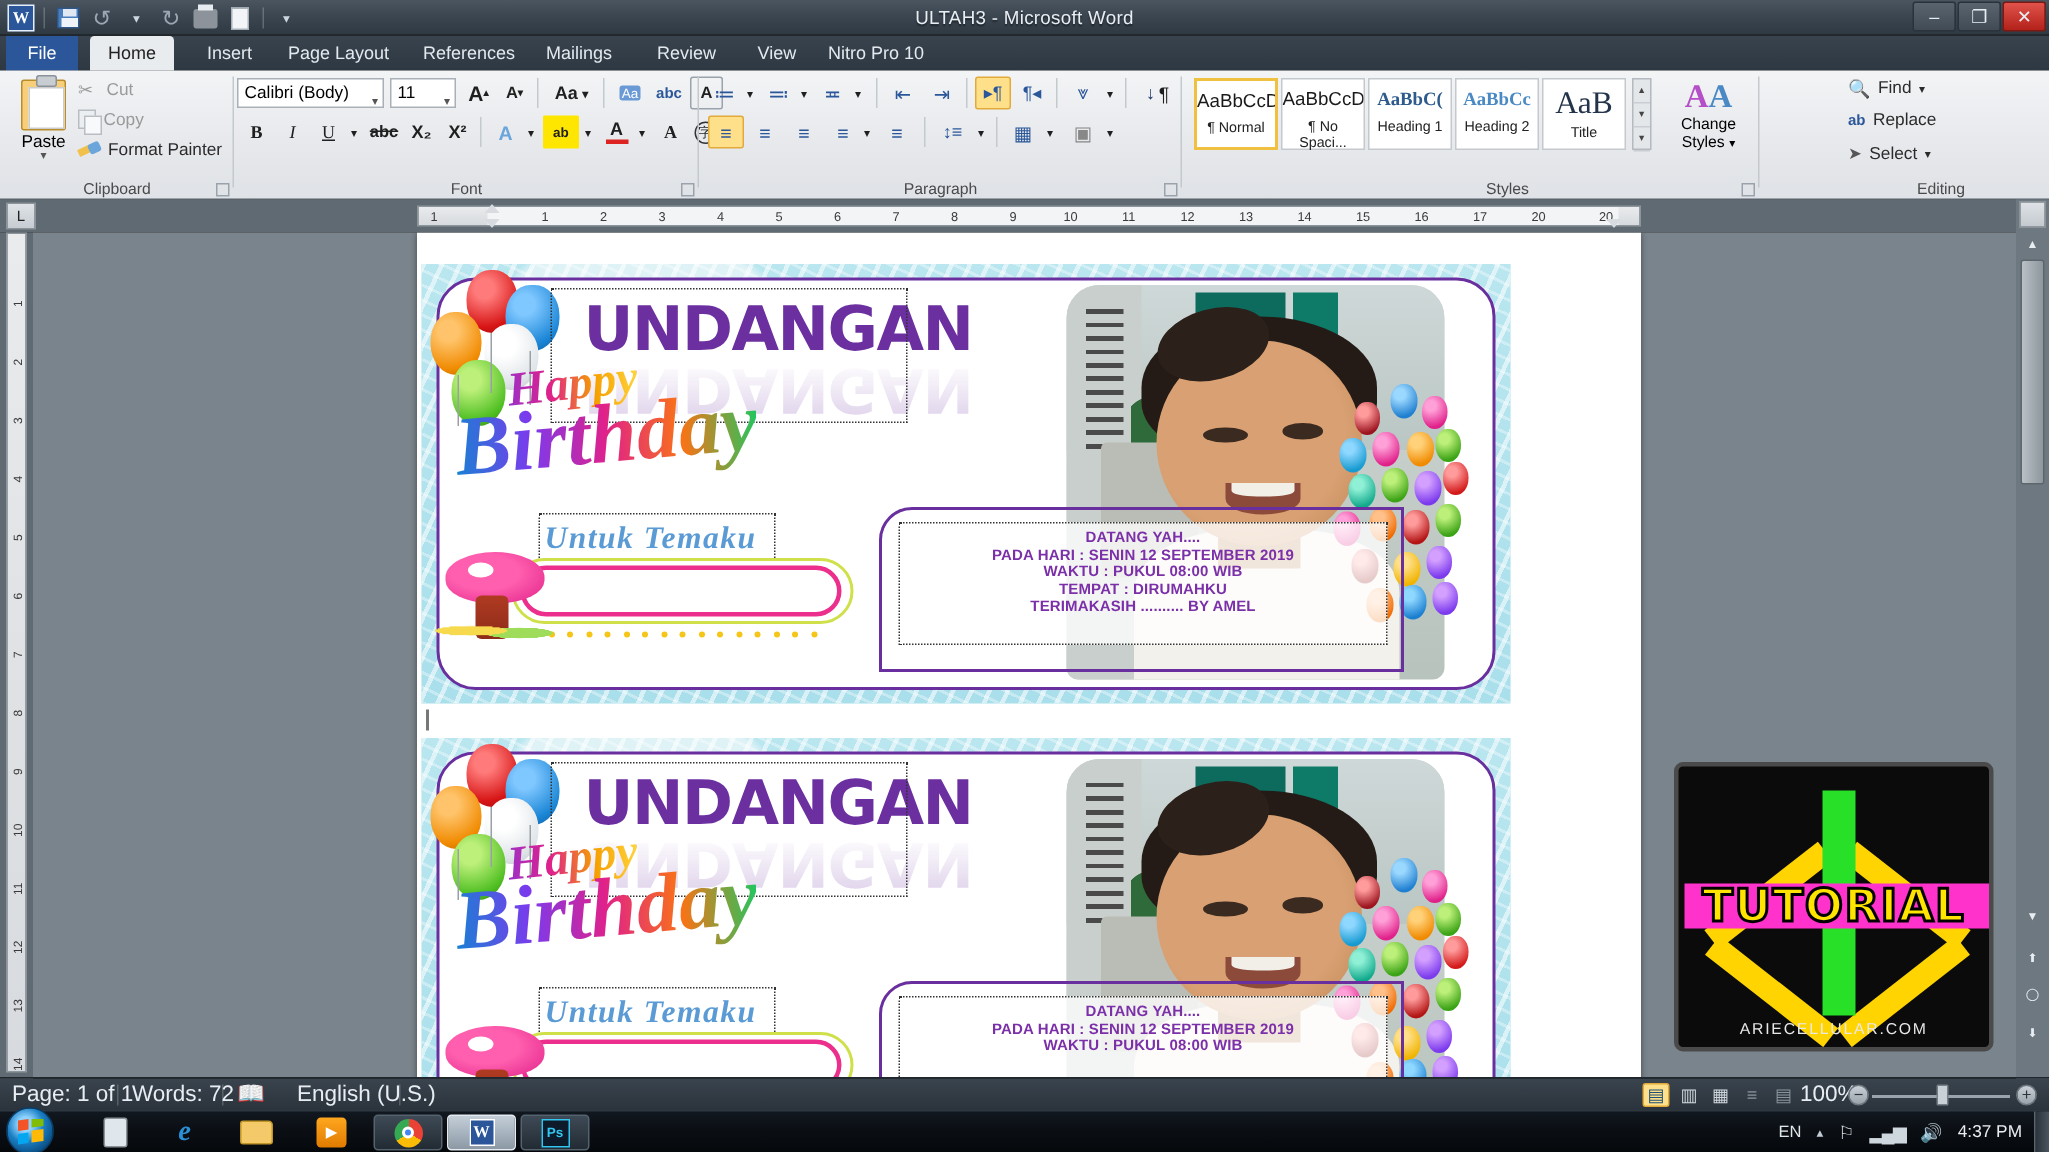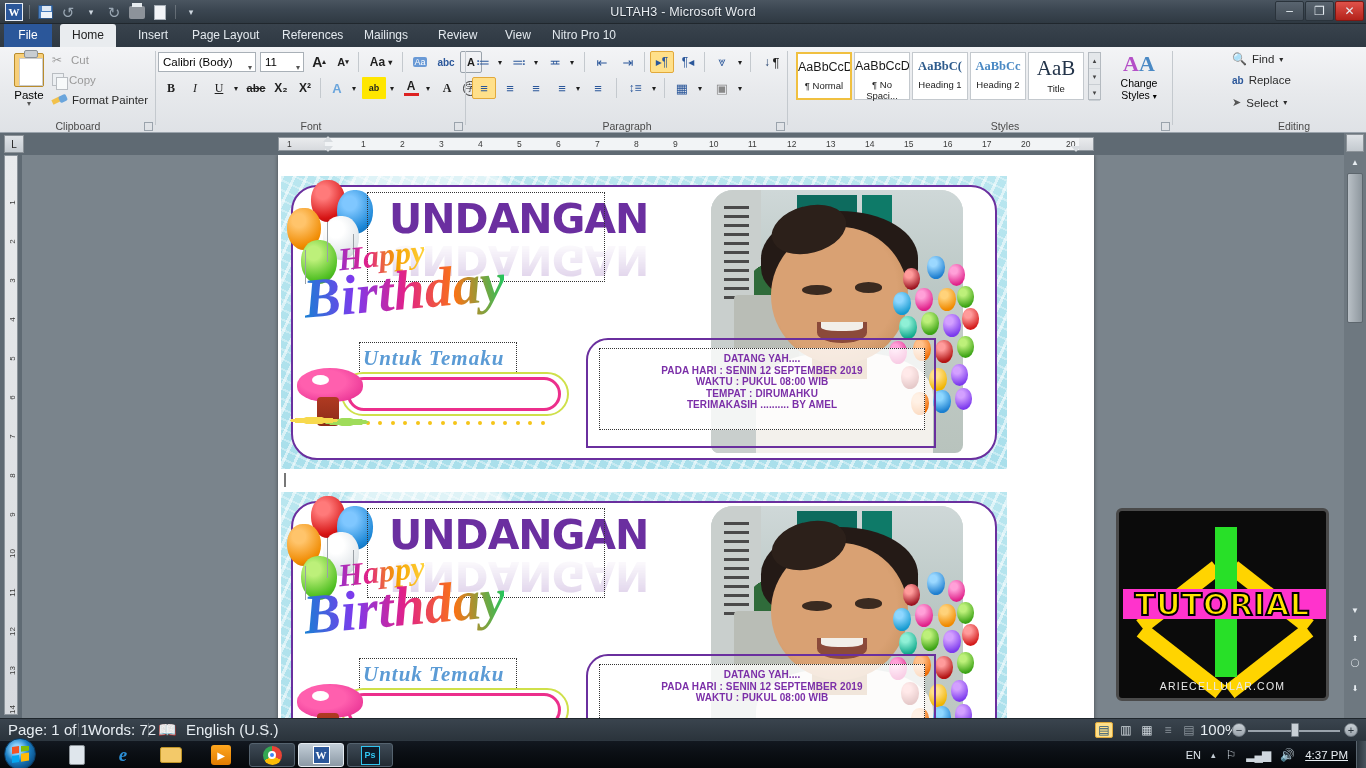--- a/index.html
+++ b/index.html
@@ -794,21 +794,21 @@
     <div class="arrowbtn" style="top:522px;">◯</div>
     <div class="arrowbtn" style="top:548px;">⬇</div>
   </div>
 
   <div class="status">
     <div class="st-item" style="left:8px;">Page: 1 of 1</div>
     <div class="st-sep" style="left:78px;"></div>
     <div class="st-item" style="left:88px;">Words: 72</div>
     <div class="st-sep" style="left:148px;"></div>
     <div class="st-item" style="left:158px;">📖</div>
-    <div class="st-item" style="left:186px;">English (U.S.)</div>
+    <div class="st-item" style="left:198px;">English (U.S.)</div>
     <div class="st-sep" style="left:266px;"></div>
 
     <div class="viewbtn on" style="left:1095px;color:#1f4e79;font-size:12px;">▤</div>
     <div class="viewbtn" style="left:1117px;color:#cfd6dc;font-size:12px;">▥</div>
     <div class="viewbtn" style="left:1138px;color:#cfd6dc;font-size:12px;">▦</div>
     <div class="viewbtn" style="left:1159px;color:#8b949c;font-size:12px;">≡</div>
     <div class="viewbtn" style="left:1180px;color:#8b949c;font-size:12px;">▤</div>
 
     <div class="st-item" style="left:1200px;">100%</div>
     <div class="zcircle" style="left:1232px;">−</div>
@@ -847,18 +847,18 @@
     <div class="tbitem framed" style="left:347px;">
       <div style="width:19px;height:19px;background:#0d1b2a;border:1px solid #31c5f0;color:#31c5f0;font-size:9px;font-weight:bold;display:flex;align-items:center;justify-content:center;">Ps</div>
     </div>
 
     <div class="tray">
       <span style="color:#dfe7ee;font-size:11px;">EN</span>
       <span style="color:#c3ccd4;font-size:9px;">▴</span>
       <span style="color:#cfd7de;font-size:12px;">⚐</span>
       <span style="color:#cfd7de;font-size:12px;letter-spacing:-1px;">▂▄▆</span>
       <span style="color:#cfd7de;font-size:12px;">🔊</span>
-      <span class="clock" style="margin-right:18px;text-decoration:underline;">4:37 PM</span>
+      <span class="clock" style="margin-right:18px;">4:37 PM</span>
       <span class="showdesk"></span>
     </div>
   </div>
 
 </div>
 
 </body></html>

